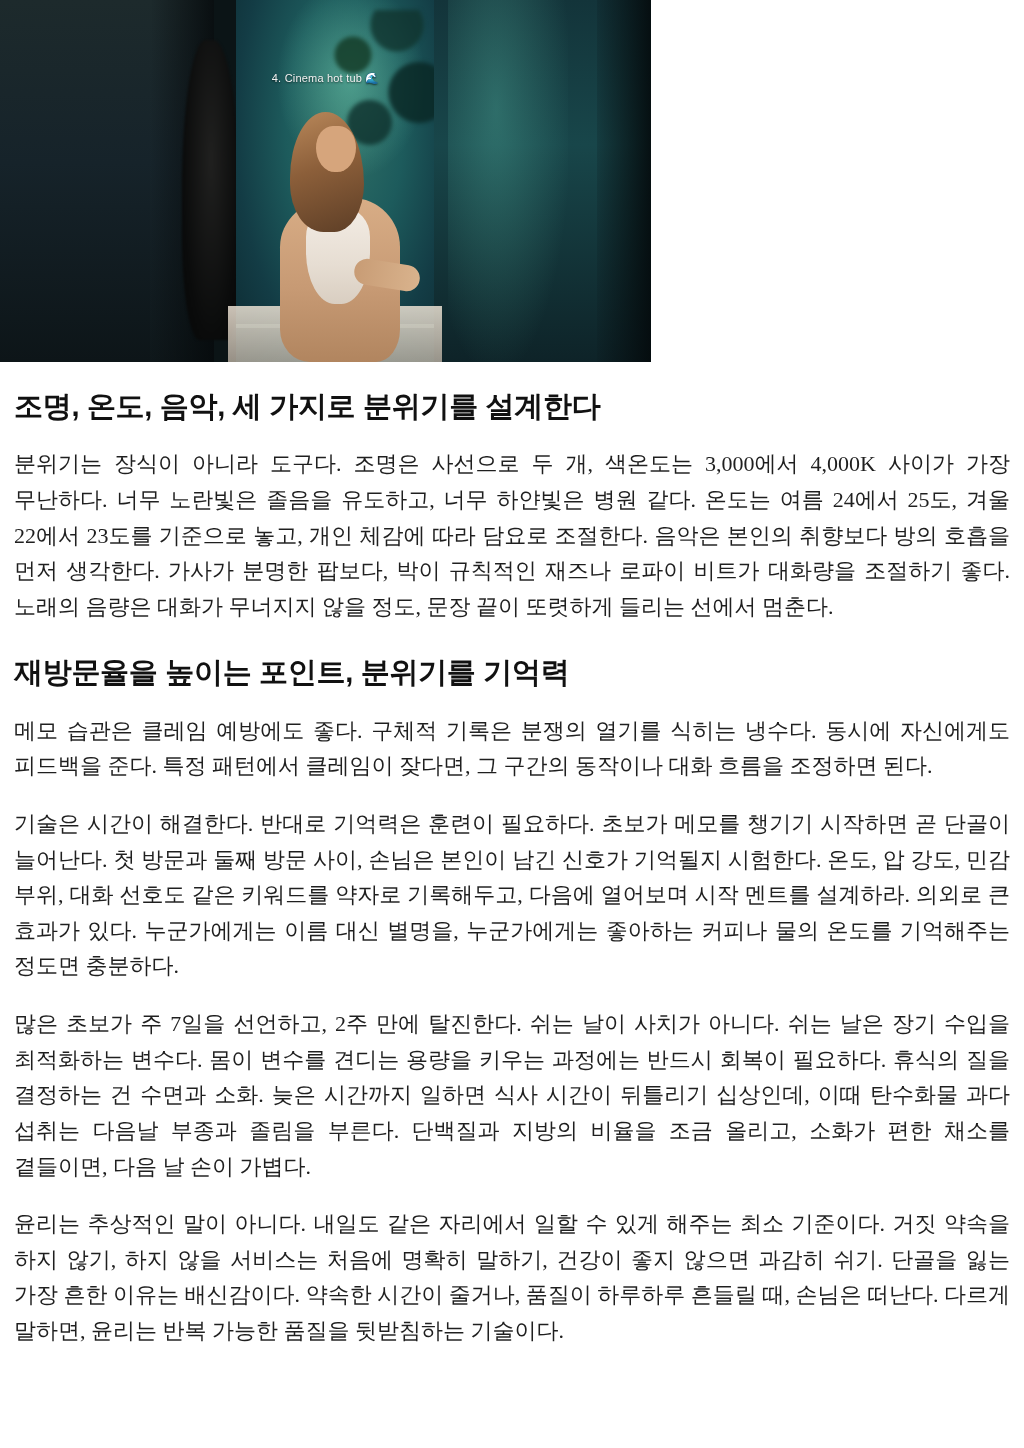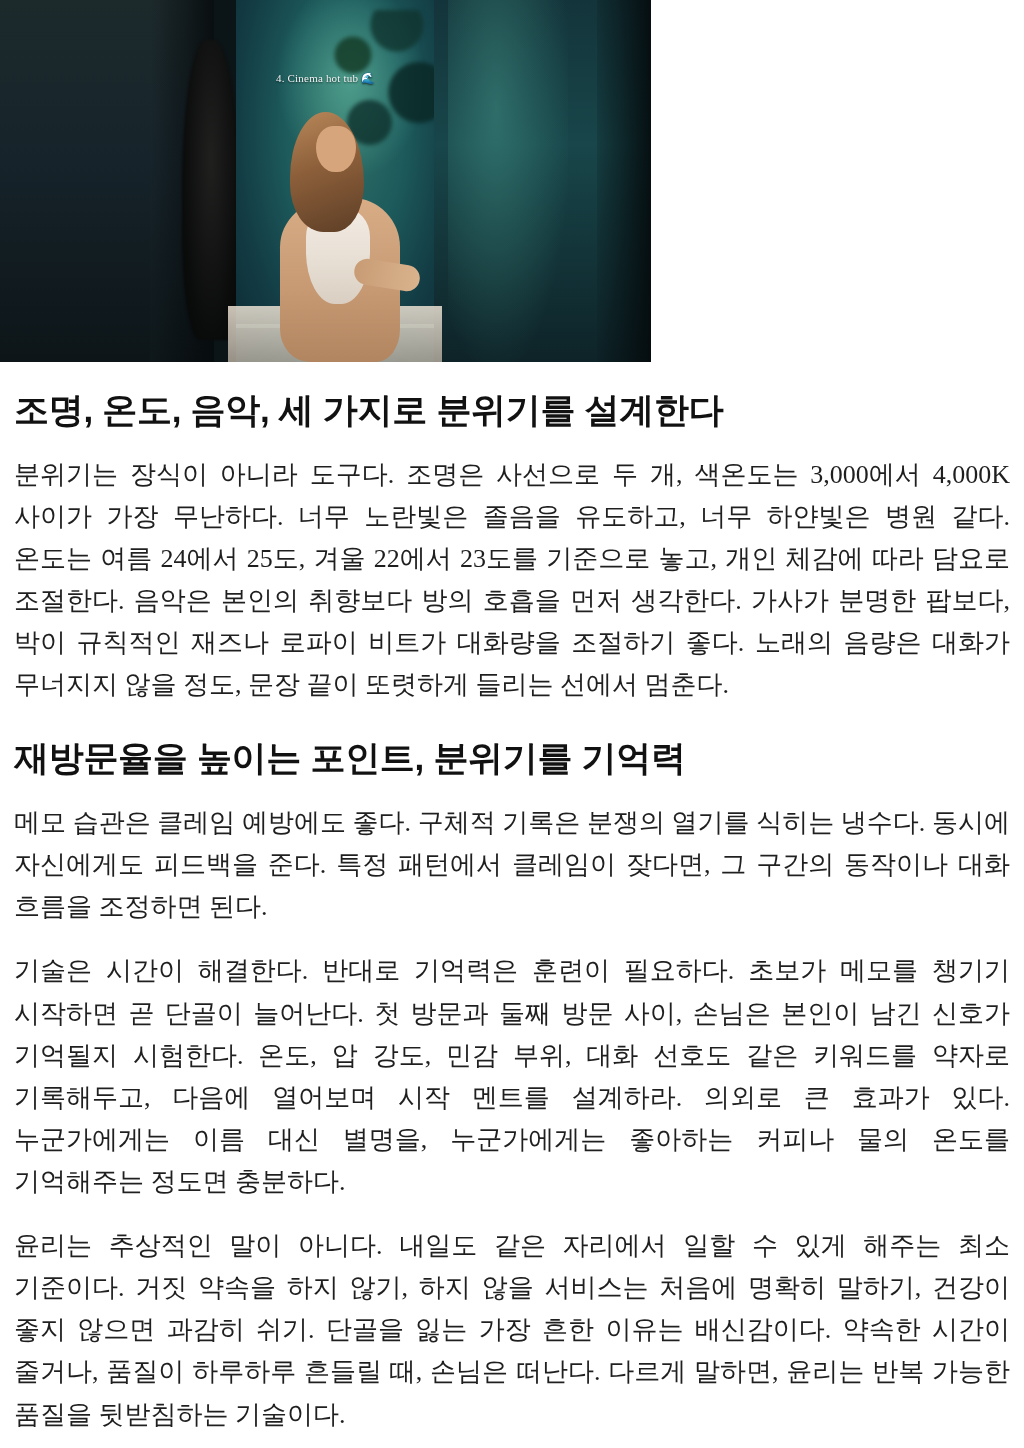--- a/index.html
+++ b/index.html
@@ -157,44 +157,44 @@
     position: absolute;
     left: 228px; bottom: 0;
     width: 214px; height: 56px;
     background: linear-gradient(180deg, rgba(236,226,212,0.85), rgba(198,186,171,0.75));
     filter: blur(0.4px);
   }
   .hero-caption {
     position: absolute;
     left: 0; right: 0; top: 72px;
     text-align: center;
-    font-family: Liberation Serif, serif;
+    font-family: Liberation Sans, sans-serif;
     font-size: 11px;
     color: #f2f2f2;
     letter-spacing: 0.2px;
     text-shadow: 0 1px 2px rgba(0,0,0,0.6);
   }
 
   
   .article {
     padding: 0 14px 24px 14px;
   }
   h2 {
     font-family: "Liberation Sans", "DejaVu Sans", sans-serif;
     font-weight: 700;
-    font-size: 35px;
+    font-size: 29px;
     line-height: 1.25;
     letter-spacing: -0.3px;
     color: #111111;
     margin: 30px 0 22px 0;
   }
   h2.first { margin-top: 26px; }
   p {
     font-family: "Liberation Serif", "DejaVu Serif", serif;
-    font-size: 26px;
+    font-size: 22px;
     line-height: 1.62;
     color: #1f1f1f;
     margin: 0 0 22px 0;
     text-align: justify;
     word-break: keep-all;
   }
 </style>
 </head>
 <body>
 
@@ -224,17 +224,18 @@
 
   <div class="article">
 
     <h2 class="first">조명, 온도, 음악, 세 가지로 분위기를 설계한다</h2>
     <p>분위기는 장식이 아니라 도구다. 조명은 사선으로 두 개, 색온도는 3,000에서 4,000K 사이가 가장 무난하다. 너무 노란빛은 졸음을 유도하고, 너무 하얀빛은 병원 같다. 온도는 여름 24에서 25도, 겨울 22에서 23도를 기준으로 놓고, 개인 체감에 따라 담요로 조절한다. 음악은 본인의 취향보다 방의 호흡을 먼저 생각한다. 가사가 분명한 팝보다, 박이 규칙적인 재즈나 로파이 비트가 대화량을 조절하기 좋다. 노래의 음량은 대화가 무너지지 않을 정도, 문장 끝이 또렷하게 들리는 선에서 멈춘다.</p>
 
     <h2>재방문율을 높이는 포인트, 분위기를 기억력</h2>
     <p>메모 습관은 클레임 예방에도 좋다. 구체적 기록은 분쟁의 열기를 식히는 냉수다. 동시에 자신에게도 피드백을 준다. 특정 패턴에서 클레임이 잦다면, 그 구간의 동작이나 대화 흐름을 조정하면 된다.</p>
     <p>기술은 시간이 해결한다. 반대로 기억력은 훈련이 필요하다. 초보가 메모를 챙기기 시작하면 곧 단골이 늘어난다. 첫 방문과 둘째 방문 사이, 손님은 본인이 남긴 신호가 기억될지 시험한다. 온도, 압 강도, 민감 부위, 대화 선호도 같은 키워드를 약자로 기록해두고, 다음에 열어보며 시작 멘트를 설계하라. 의외로 큰 효과가 있다. 누군가에게는 이름 대신 별명을, 누군가에게는 좋아하는 커피나 물의 온도를 기억해주는 정도면 충분하다.</p>
 
+    <p>많은 초보가 주 7일을 선언하고, 2주 만에 탈진한다. 쉬는 날이 사치가 아니다. 쉬는 날은 장기 수입을 최적화하는 변수다. 몸이 변수를 견디는 용량을 키우는 과정에는 반드시 회복이 필요하다. 휴식의 질을 결정하는 건 수면과 소화. 늦은 시간까지 일하면 식사 시간이 뒤틀리기 십상인데, 이때 탄수화물 과다 섭취는 다음날 부종과 졸림을 부른다. 단백질과 지방의 비율을 조금 올리고, 소화가 편한 채소를 곁들이면, 다음 날 손이 가볍다.</p>
 
     <p>윤리는 추상적인 말이 아니다. 내일도 같은 자리에서 일할 수 있게 해주는 최소 기준이다. 거짓 약속을 하지 않기, 하지 않을 서비스는 처음에 명확히 말하기, 건강이 좋지 않으면 과감히 쉬기. 단골을 잃는 가장 흔한 이유는 배신감이다. 약속한 시간이 줄거나, 품질이 하루하루 흔들릴 때, 손님은 떠난다. 다르게 말하면, 윤리는 반복 가능한 품질을 뒷받침하는 기술이다.</p>
 
   </div>
 </div>
 
 </body></html>

